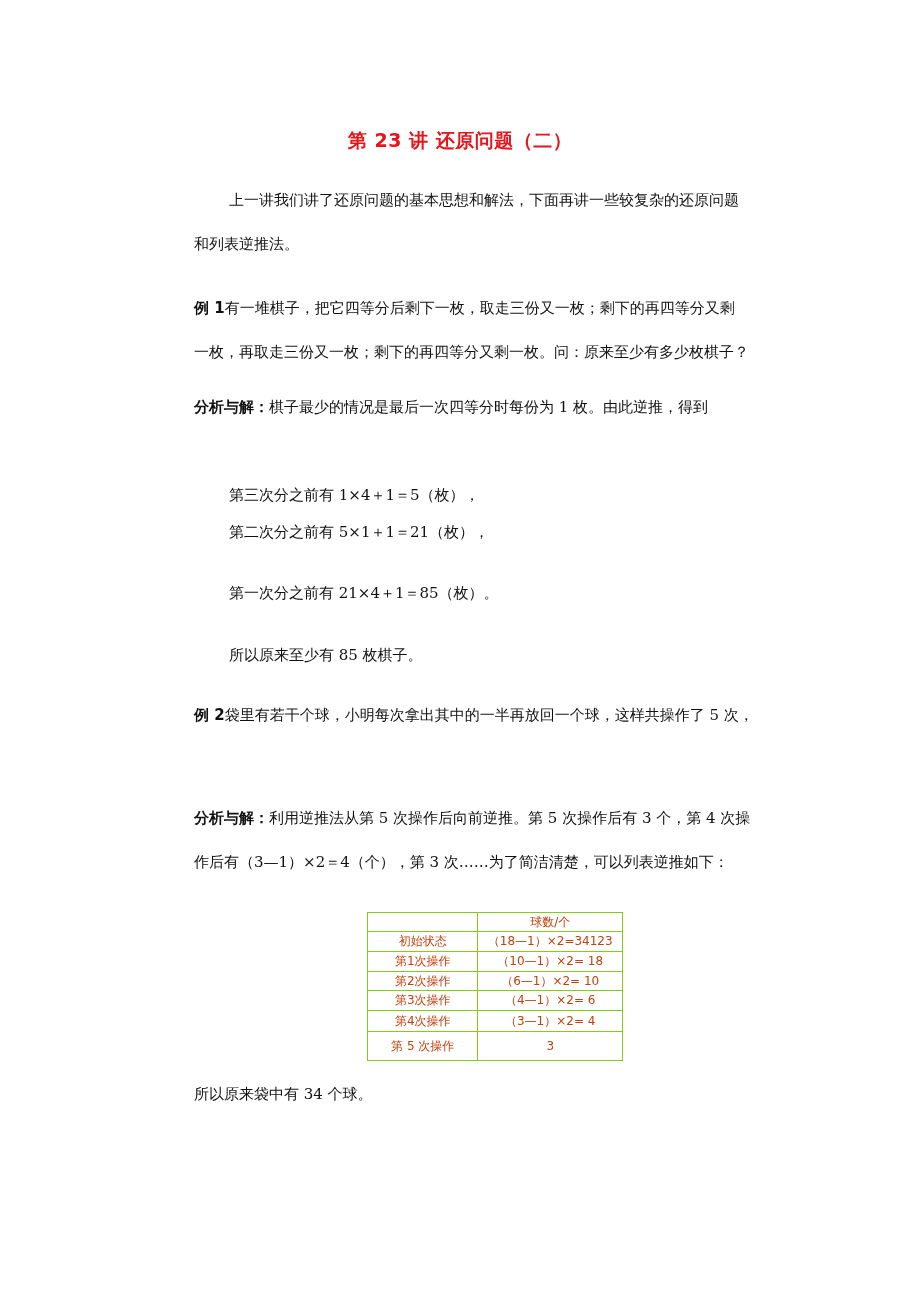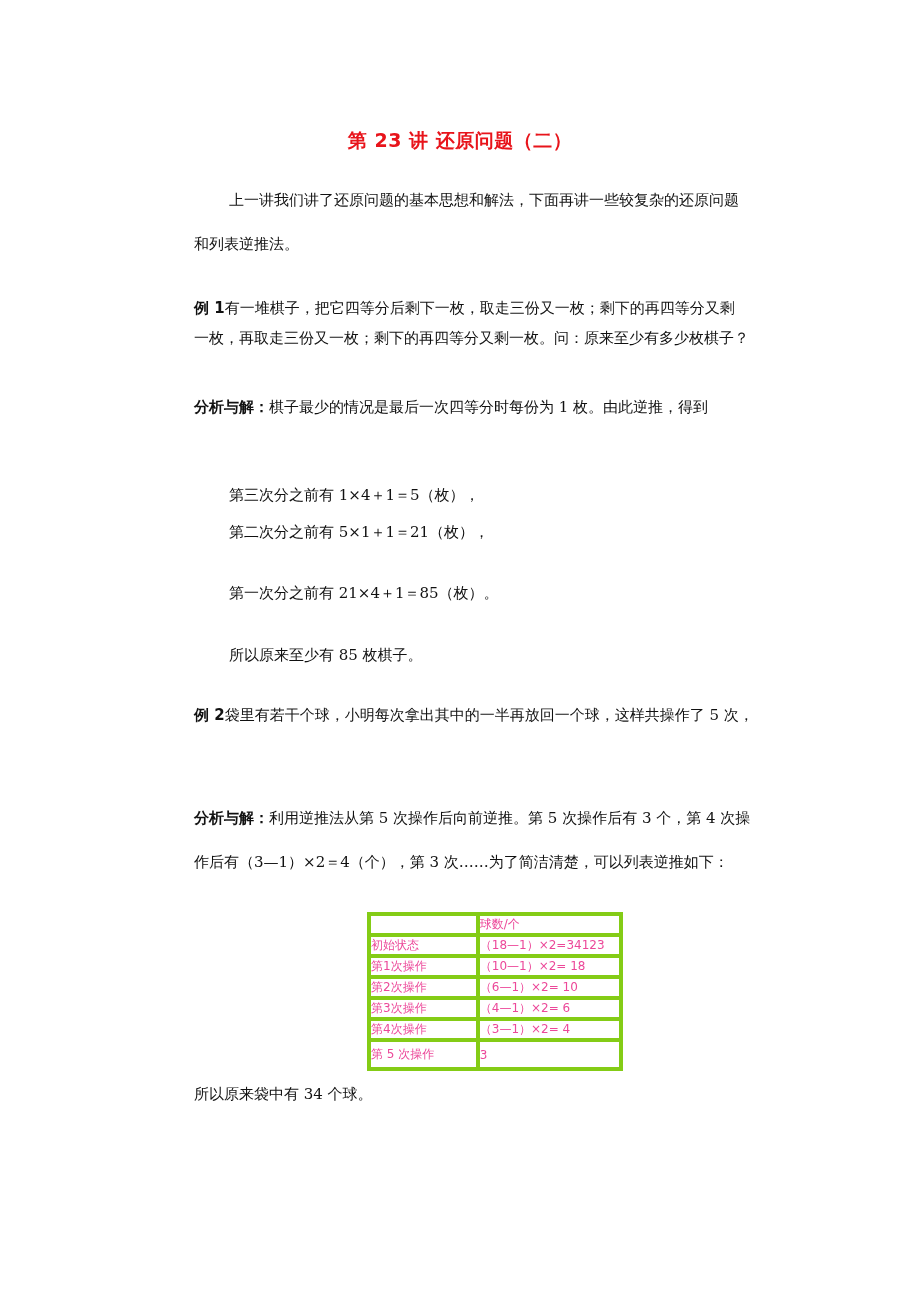--- a/index.html
+++ b/index.html
@@ -8,39 +8,39 @@
   .page { position: absolute; left: 0; top: 0; width: 920px; height: 1302px; }
   .title { position: absolute; left: 0; width: 920px; top: 122px; text-align: center;
            color: #e8141b; font-family: "DejaVu Sans", "Liberation Sans", sans-serif;
            font-size: 19px; font-weight: bold; letter-spacing: 0.5px; margin-top: 6px; }
   .line { position: absolute; left: 194px; font-size: 15px; white-space: nowrap; line-height: 20px; }
   .indent { left: 229px; }
   .bold { font-family: "DejaVu Sans", "Liberation Sans", sans-serif; font-weight: bold; }
   table.data { position: absolute; left: 367px; top: 912px; width: 256px;
                border-collapse: collapse; font-family: "DejaVu Sans", "Liberation Sans", sans-serif;
                font-size: 12px; }
-  table.data td, table.data th { border: 4px solid #84cc16; text-align: left; padding: 0;
-               font-weight: normal; color: #ec4899; }
+  table.data td, table.data th { border: 1px solid #84cc16; text-align: center; padding: 0;
+               font-weight: normal; color: #c2410c; }
   table.data col.c1 { width: 111px; }
   table.data col.c2 { width: 145px; }
 </style>
 </head>
 <body>
 
 <div class="page">
 
   <div class="title">第 23 讲  还原问题（二）</div>
 
   <div class="line indent" style="top:190px;">上一讲我们讲了还原问题的基本思想和解法，下面再讲一些较复杂的还原问题</div>
   <div class="line" style="top:234px;">和列表逆推法。</div>
 
   <div class="line" style="top:298px;">
     <span class="bold">例 1</span><span>有一堆棋子，把它四等分后剩下一枚，取走三份又一枚；剩下的再四等分又剩</span>
   </div>
-  <div class="line" style="top:328px;">一枚，再取走三份又一枚；剩下的再四等分又剩一枚。问：原来至少有多少枚棋子？</div>
+  <div class="line" style="top:342px;">一枚，再取走三份又一枚；剩下的再四等分又剩一枚。问：原来至少有多少枚棋子？</div>
 
   <div class="line" style="top:397px;">
     <span class="bold">分析与解：</span><span>棋子最少的情况是最后一次四等分时每份为 1 枚。由此逆推，得到</span>
   </div>
 
   <div class="line indent" style="top:485px;">第三次分之前有 1×4＋1＝5（枚），</div>
   <div class="line indent" style="top:522px;">第二次分之前有 5×1＋1＝21（枚），</div>
   <div class="line indent" style="top:583px;">第一次分之前有 21×4＋1＝85（枚）。</div>
   <div class="line indent" style="top:645px;">所以原来至少有 85 枚棋子。</div>
 

